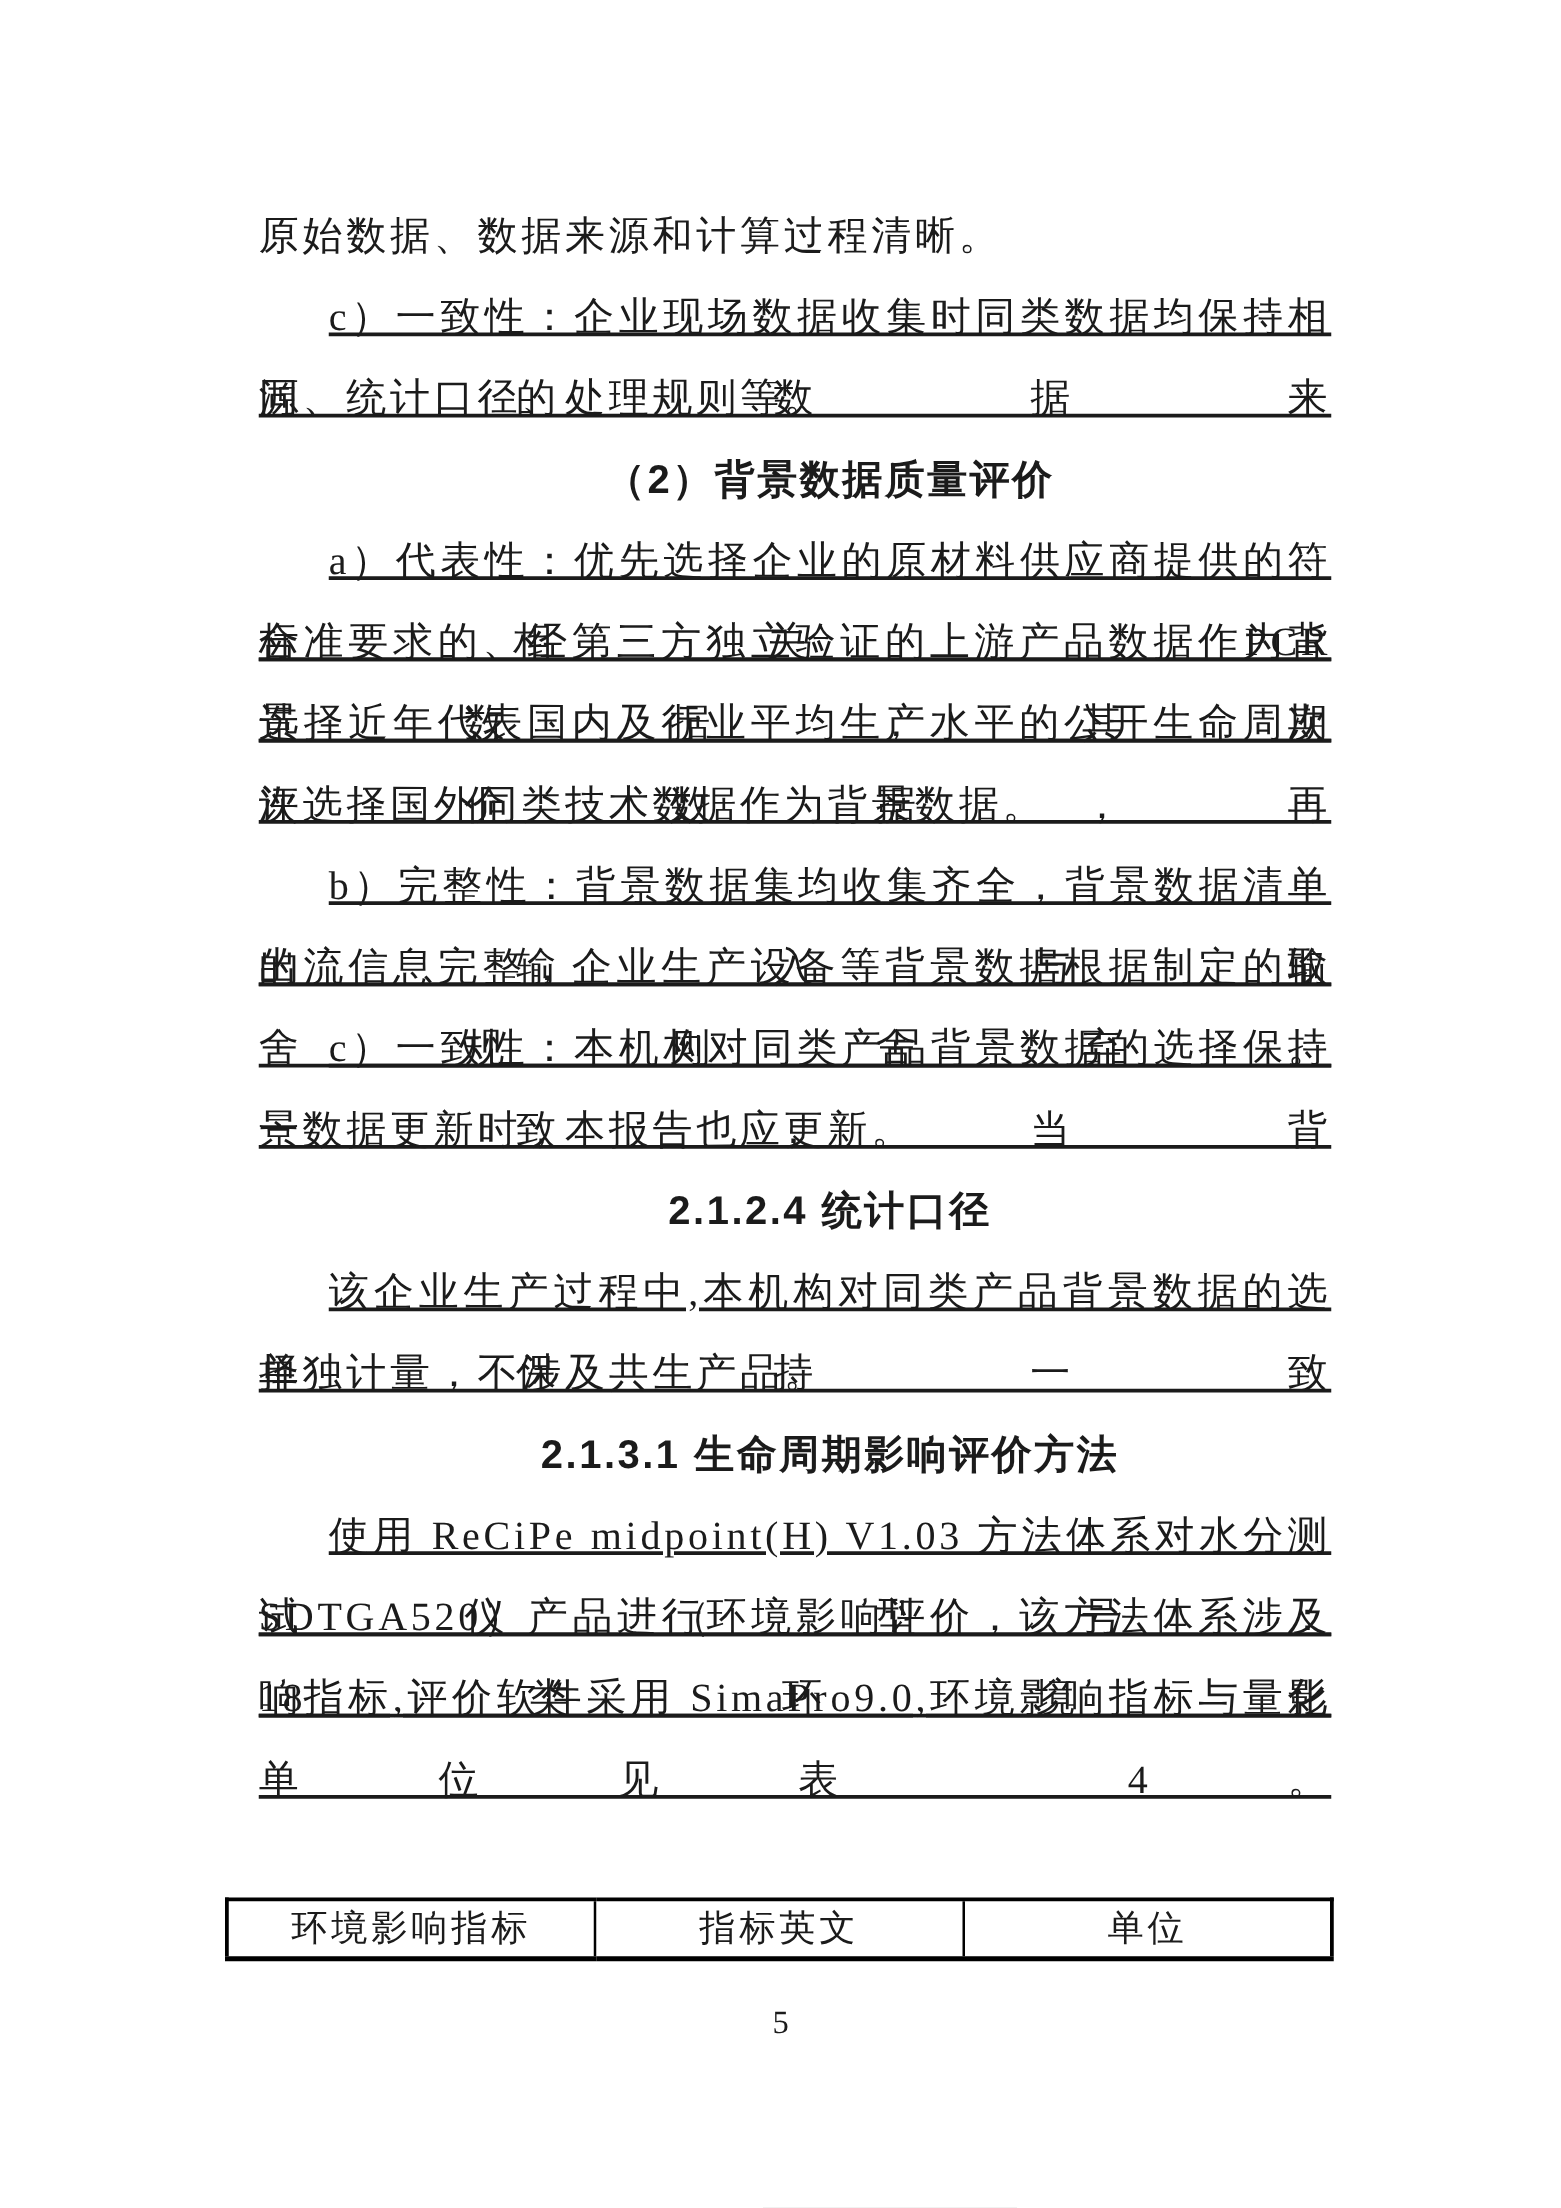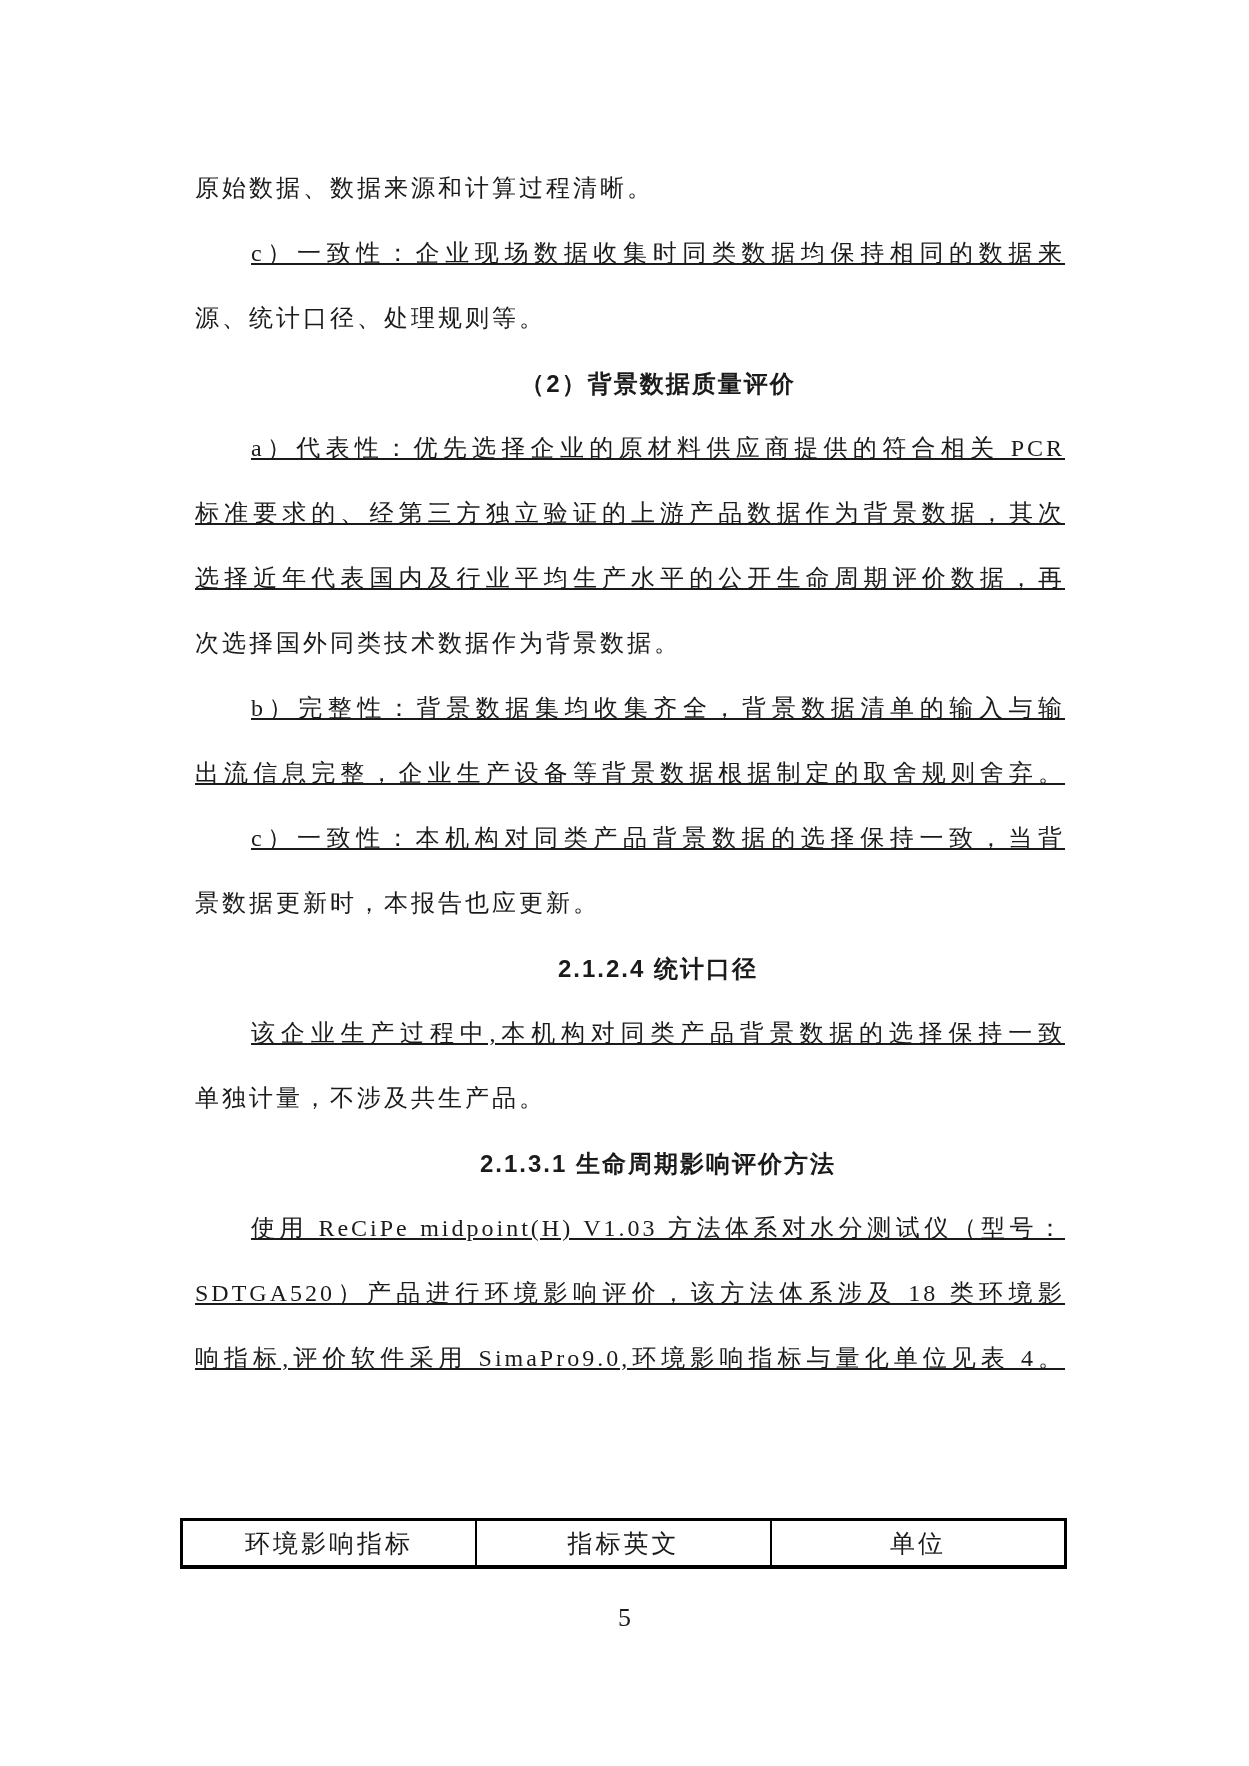--- a/index.html
+++ b/index.html
@@ -19,24 +19,25 @@
   }
   .text-block {
     position: absolute;
     left: 195px;
     top: 156px;
     width: 870px;
   }
   .line {
     height: 65px;
     line-height: 65px;
-    font-size: 24px;
+    font-size: 32px;
     letter-spacing: 3px;
     white-space: nowrap;
     text-align: left;
+    margin-left: 12px;
   }
   .line.j {
     white-space: normal;
     text-align: justify;
     text-align-last: justify;
     text-decoration: underline;
   }
   .line.indent {
     text-indent: 56px;
   }
@@ -59,21 +60,21 @@
     top: 1518px;
     width: 887px;
     border-collapse: collapse;
     table-layout: fixed;
   }
   .indicators-table th {
     border-top: 3px solid #000;
     border-bottom: 4px solid #000;
     height: 42px;
     font-weight: normal;
-    font-size: 25px;
+    font-size: 29px;
     letter-spacing: 3px;
     text-align: center;
     vertical-align: middle;
     font-family: "Liberation Serif", "DejaVu Serif", serif;
   }
   .indicators-table th.c1 { border-left: 3px solid #000; border-right: 2px solid #000; }
   .indicators-table th.c2 { border-right: 2px solid #000; }
   .indicators-table th.c3 { border-right: 3px solid #000; }
   .page-number {
     position: absolute;

